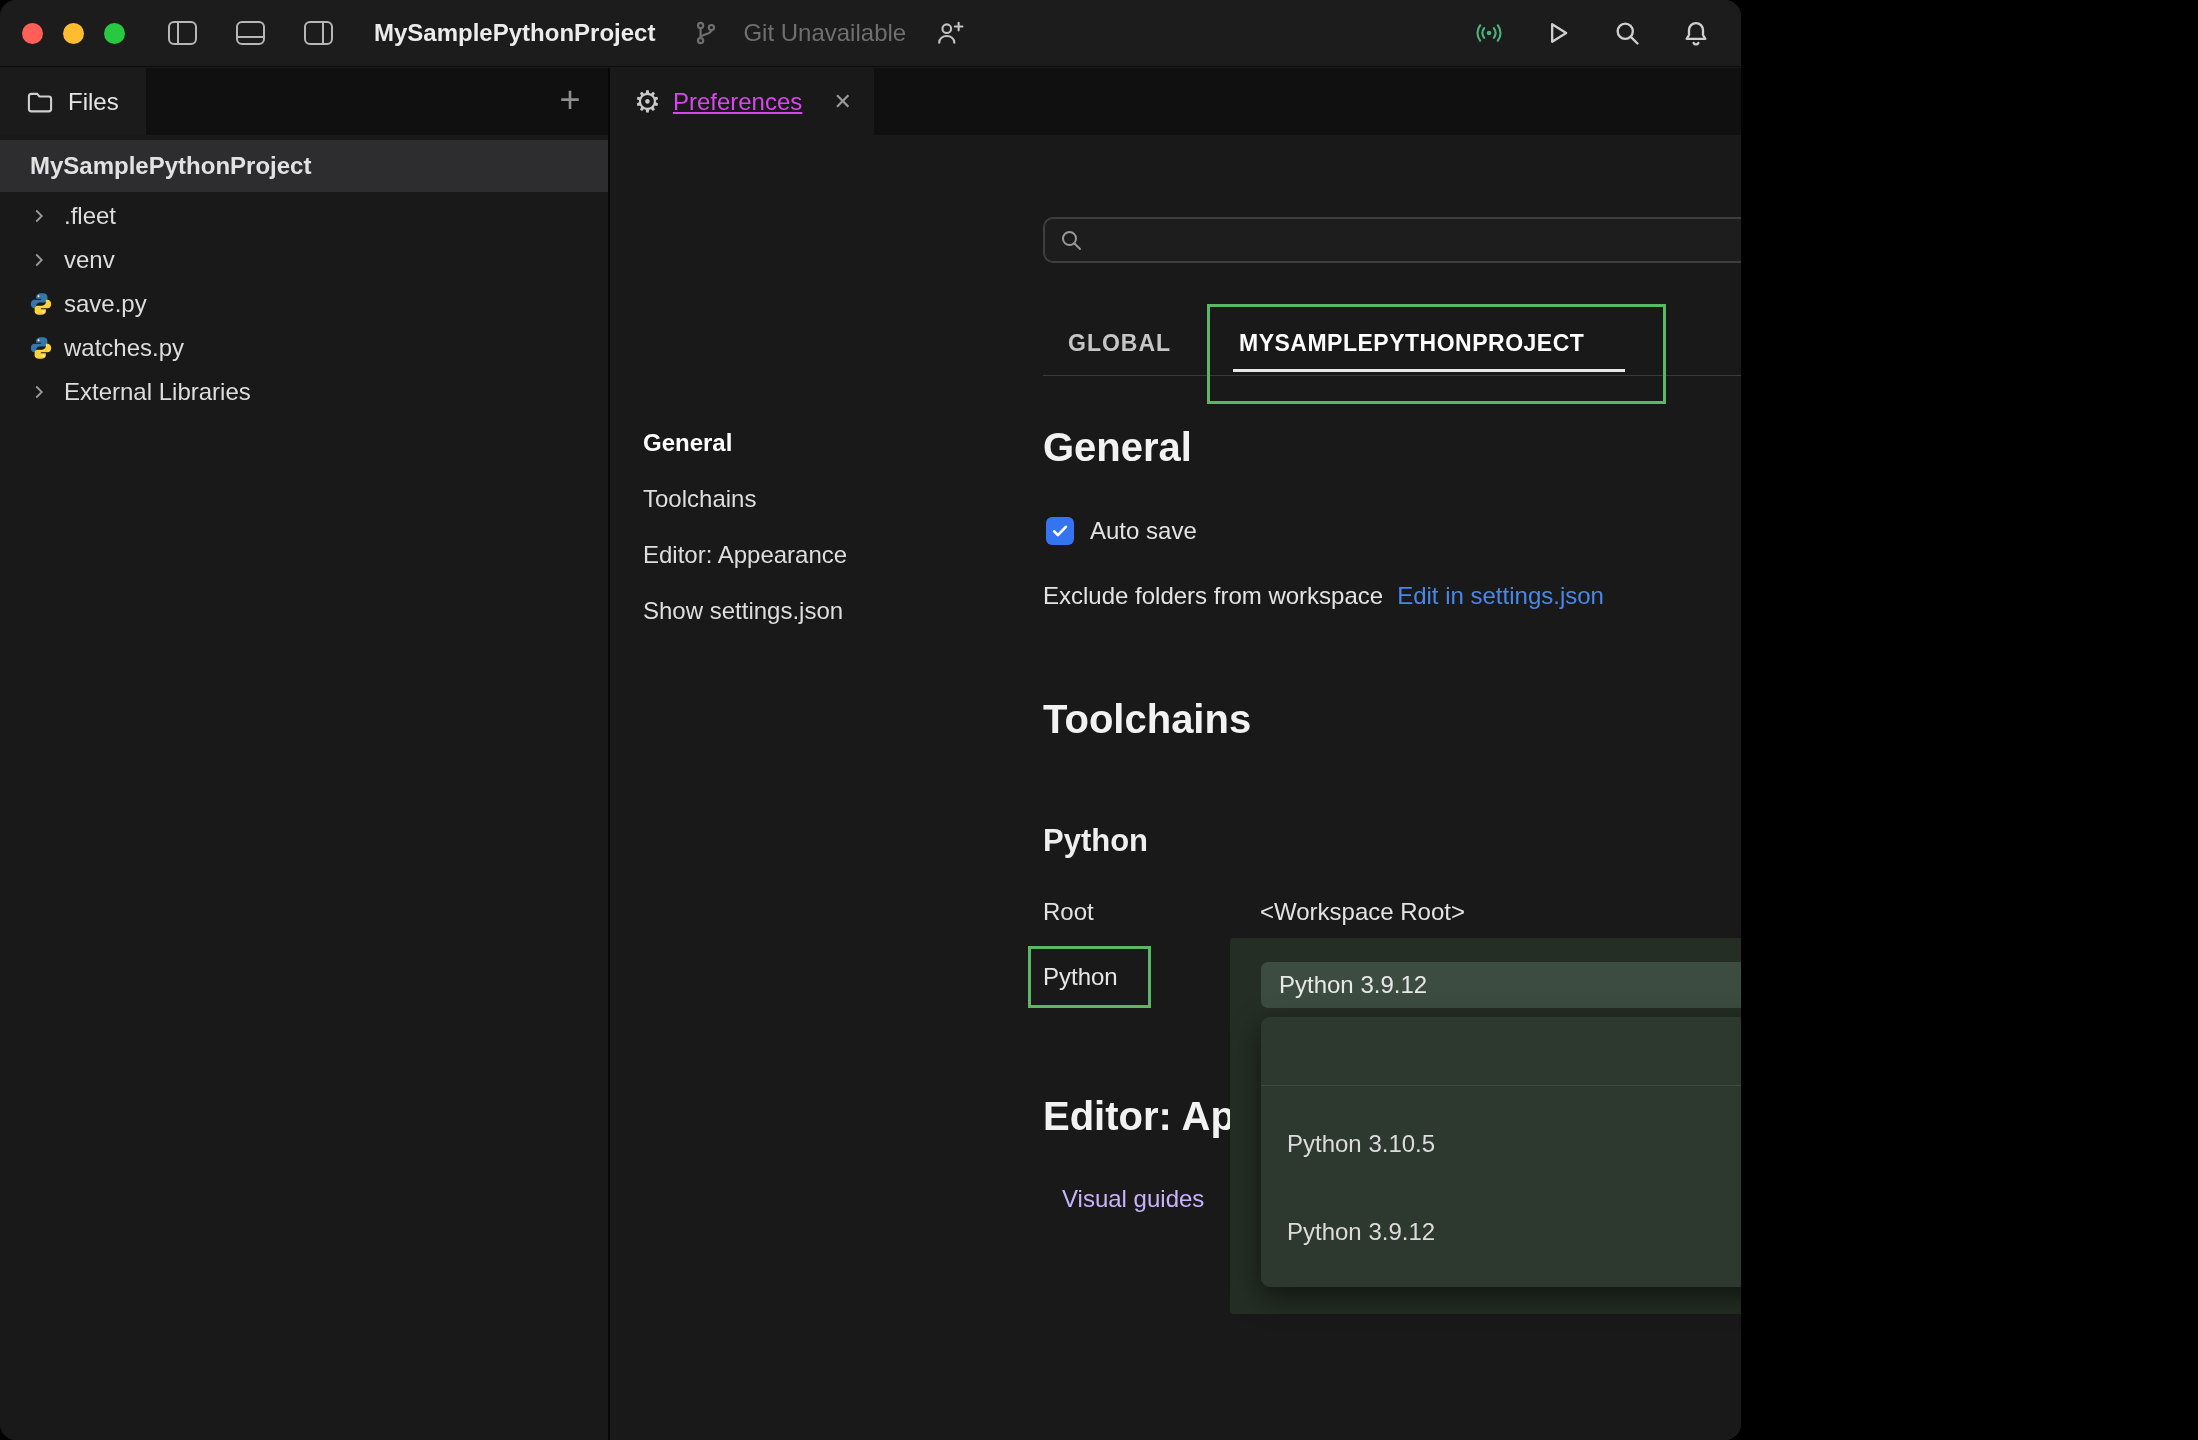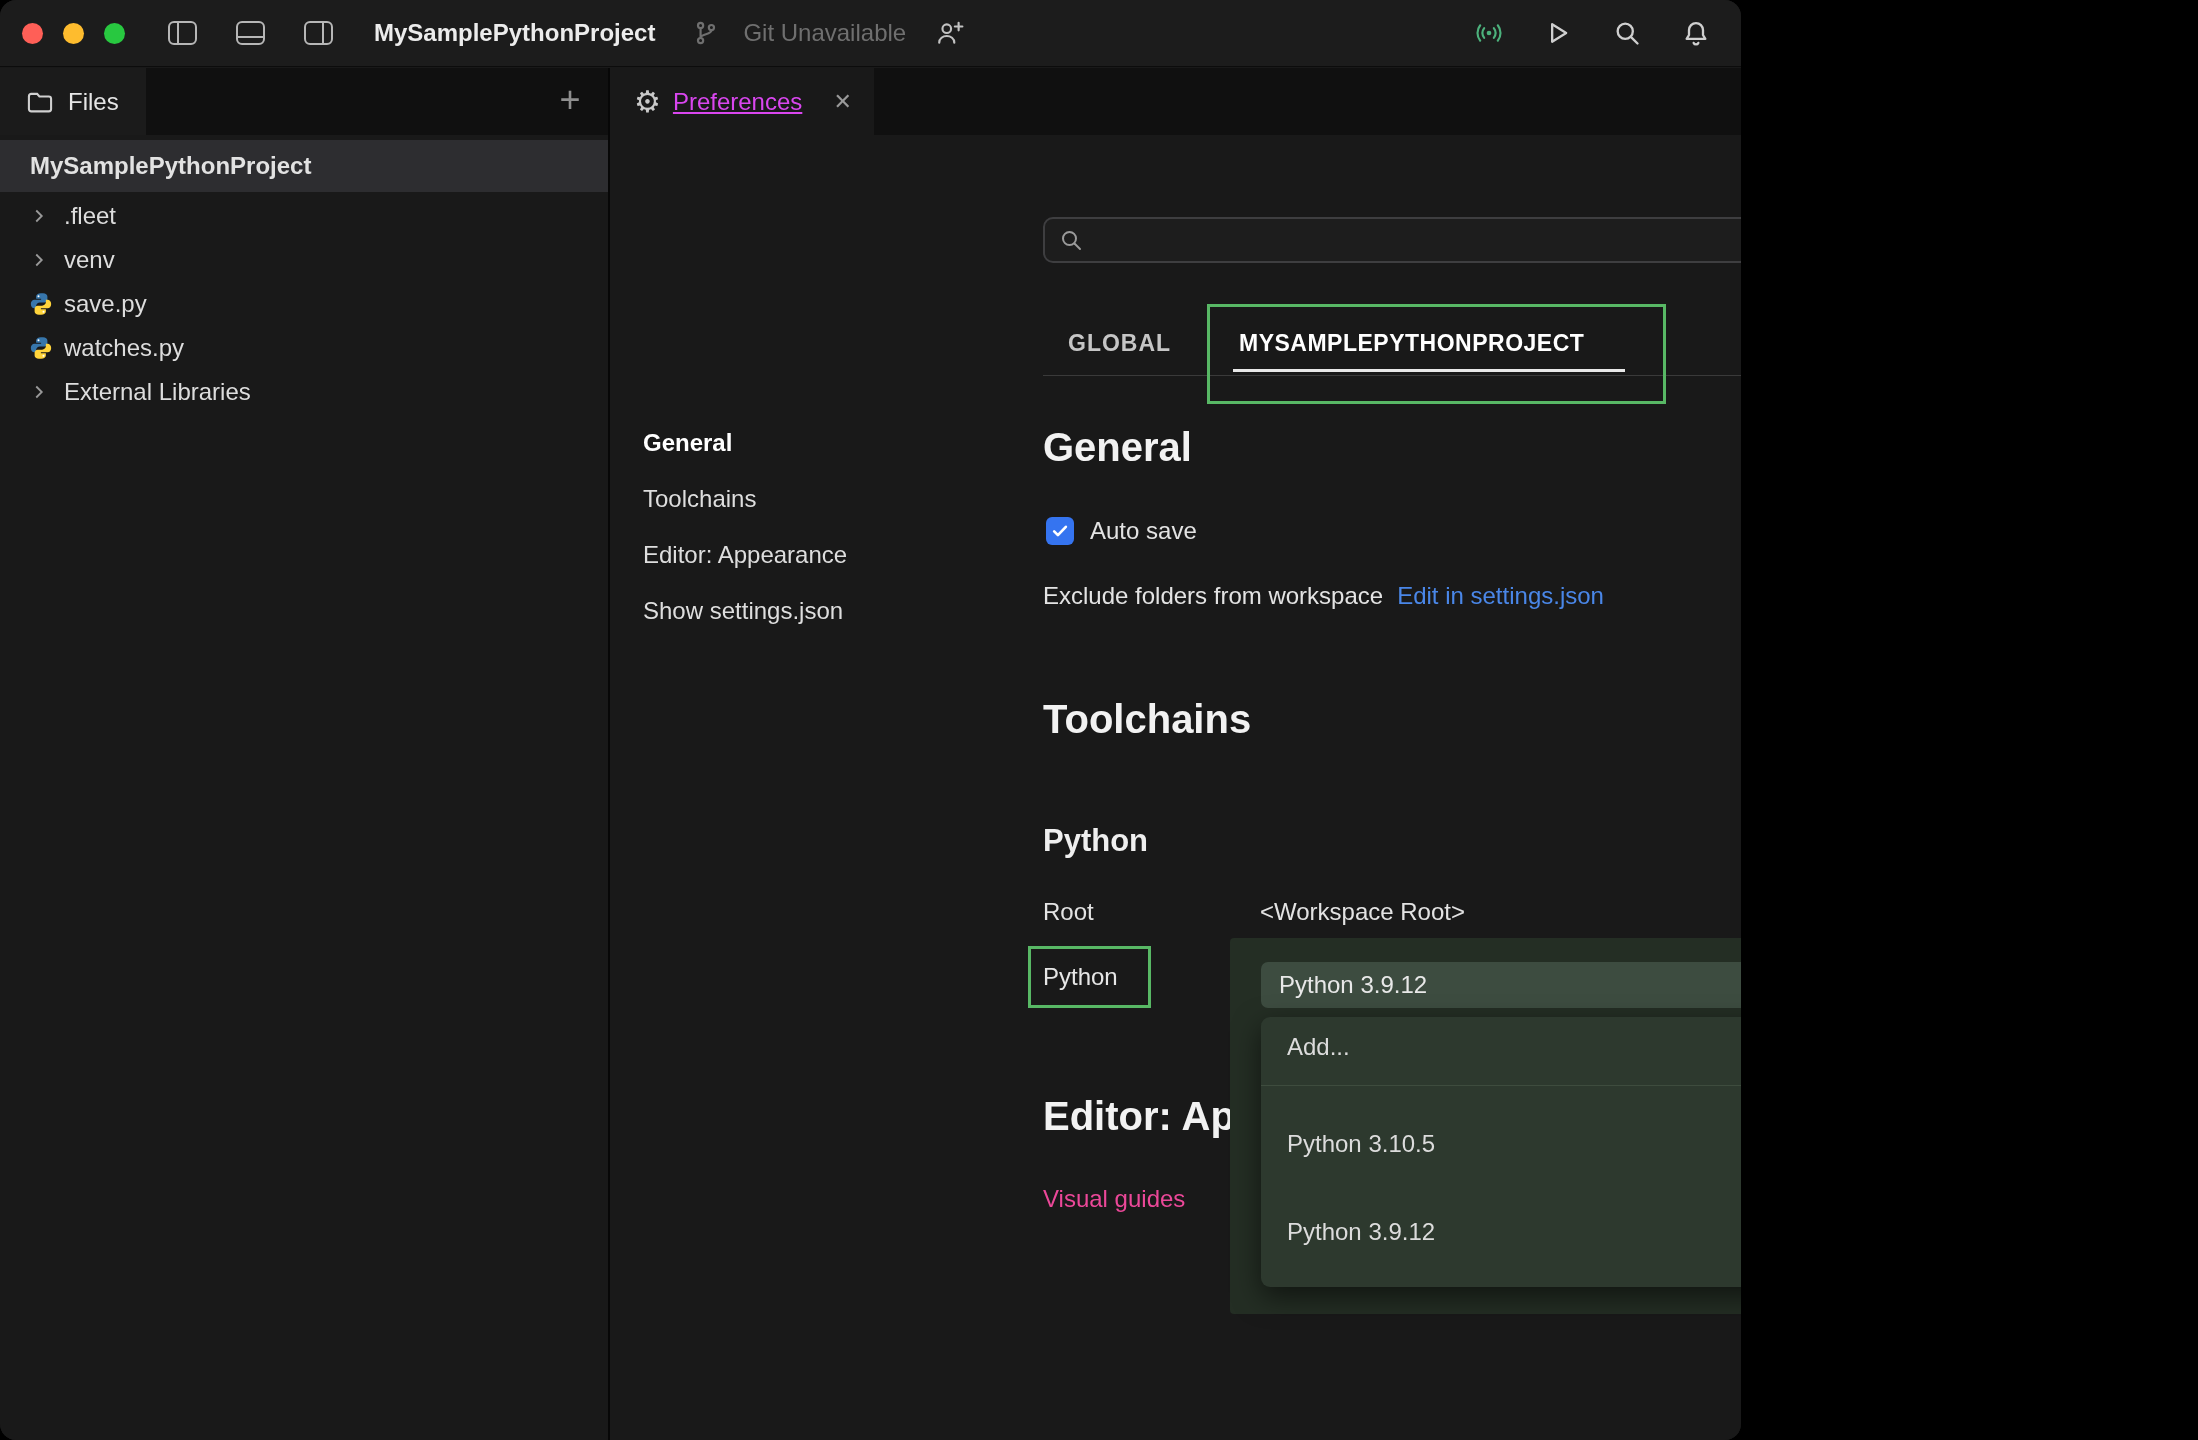--- a/index.html
+++ b/index.html
@@ -126,21 +126,21 @@
   .py-menu {
     position:absolute; left:31px; top:79px; width:544px; height:270px;
     background:#2d392e; border-radius:9px; box-shadow:0 10px 28px rgba(0,0,0,.55);
   }
   .menu-item { position:absolute; left:0; right:0; height:50px; display:flex; align-items:center; padding-left:26px; color:#dcdcdc; }
   .menu-item.i0 { top:5px; }
   .menu-item.i1 { top:102px; }
   .menu-item.i2 { top:190px; }
   .menu-sep { position:absolute; left:0; right:0; top:68px; height:1px; background:#3e4c3e; }
 
-  .visual-guides { position:absolute; left:431px; top:1049px; line-height:30px; color:#ec4899; z-index:1;text-align:right; }
+  .visual-guides { position:absolute; left:450px; top:1049px; line-height:30px; color:#c4b5fd; z-index:1;text-align:right; }
 </style>
 </head>
 <body>
 
 <div class="window">
 
   <div class="topbar">
     <div class="traffic">
       <div class="dot red"></div>
       <div class="dot yellow"></div>
@@ -351,21 +351,20 @@
     <div class="dropdown-overlay">
       <div class="py-select">
         <span>Python 3.9.12</span>
         <span class="chevron-up">
           <svg width="24" height="24" viewBox="0 0 24 24" fill="none" stroke="#cfcfcf" stroke-width="2" stroke-linecap="round" stroke-linejoin="round">
             <path d="M6 14.5l6-6 6 6"></path>
           </svg>
         </span>
       </div>
       <div class="py-menu">
-        <div class="menu-item i0">Add...</div>
         <div class="menu-sep"></div>
         <div class="menu-item i1">Python 3.10.5</div>
         <div class="menu-item i2">Python 3.9.12</div>
       </div>
     </div>
 
     <div class="annotation ann-scope"></div>
     <div class="annotation ann-python"></div>
   </div>
 

